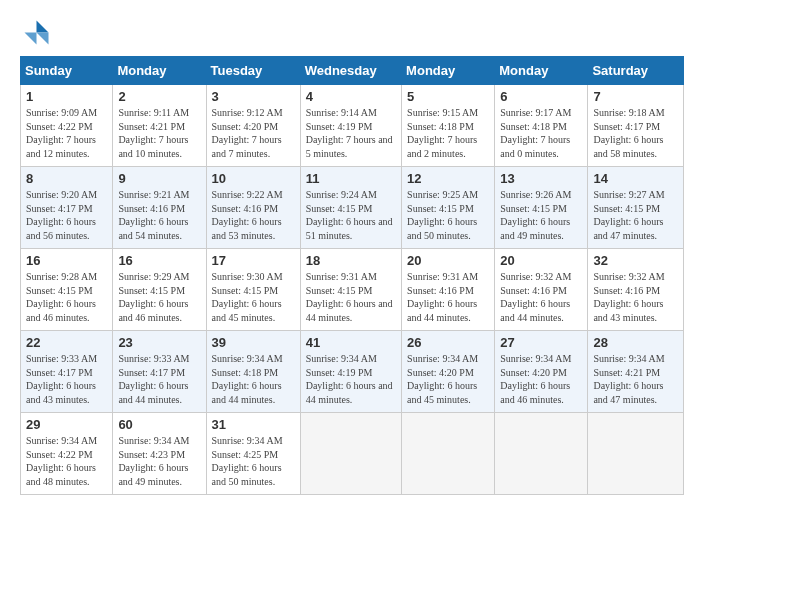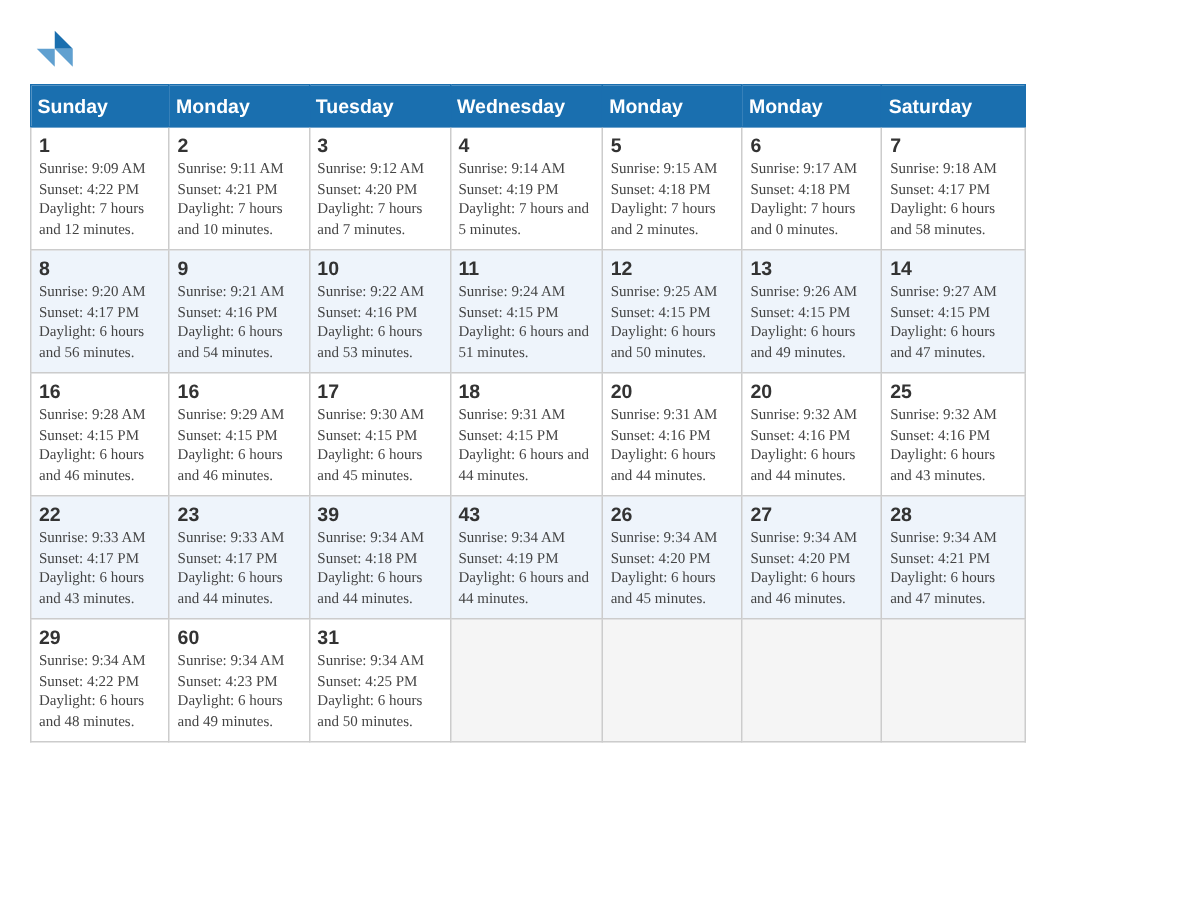--- a/index.html
+++ b/index.html
@@ -206,39 +206,39 @@
           </td>
           <td>
             <span class="day-num">20</span>
         <div class="day-info">Sunrise: 9:31 AM<br>Sunset: 4:16 PM<br>Daylight: 6 hours and 44 minutes.</div>
           </td>
           <td>
             <span class="day-num">20</span>
         <div class="day-info">Sunrise: 9:32 AM<br>Sunset: 4:16 PM<br>Daylight: 6 hours and 44 minutes.</div>
           </td>
           <td>
-            <span class="day-num">25</span>
+            <span class="day-num">32</span>
         <div class="day-info">Sunrise: 9:32 AM<br>Sunset: 4:16 PM<br>Daylight: 6 hours and 43 minutes.</div>
           </td>
         </tr>
         <tr>
           <td>
             <span class="day-num">22</span>
         <div class="day-info">Sunrise: 9:33 AM<br>Sunset: 4:17 PM<br>Daylight: 6 hours and 43 minutes.</div>
           </td>
           <td>
             <span class="day-num">23</span>
         <div class="day-info">Sunrise: 9:33 AM<br>Sunset: 4:17 PM<br>Daylight: 6 hours and 44 minutes.</div>
           </td>
           <td>
             <span class="day-num">39</span>
         <div class="day-info">Sunrise: 9:34 AM<br>Sunset: 4:18 PM<br>Daylight: 6 hours and 44 minutes.</div>
           </td>
           <td>
-            <span class="day-num">43</span>
+            <span class="day-num">41</span>
         <div class="day-info">Sunrise: 9:34 AM<br>Sunset: 4:19 PM<br>Daylight: 6 hours and 44 minutes.</div>
           </td>
           <td>
             <span class="day-num">26</span>
         <div class="day-info">Sunrise: 9:34 AM<br>Sunset: 4:20 PM<br>Daylight: 6 hours and 45 minutes.</div>
           </td>
           <td>
             <span class="day-num">27</span>
         <div class="day-info">Sunrise: 9:34 AM<br>Sunset: 4:20 PM<br>Daylight: 6 hours and 46 minutes.</div>
           </td>

